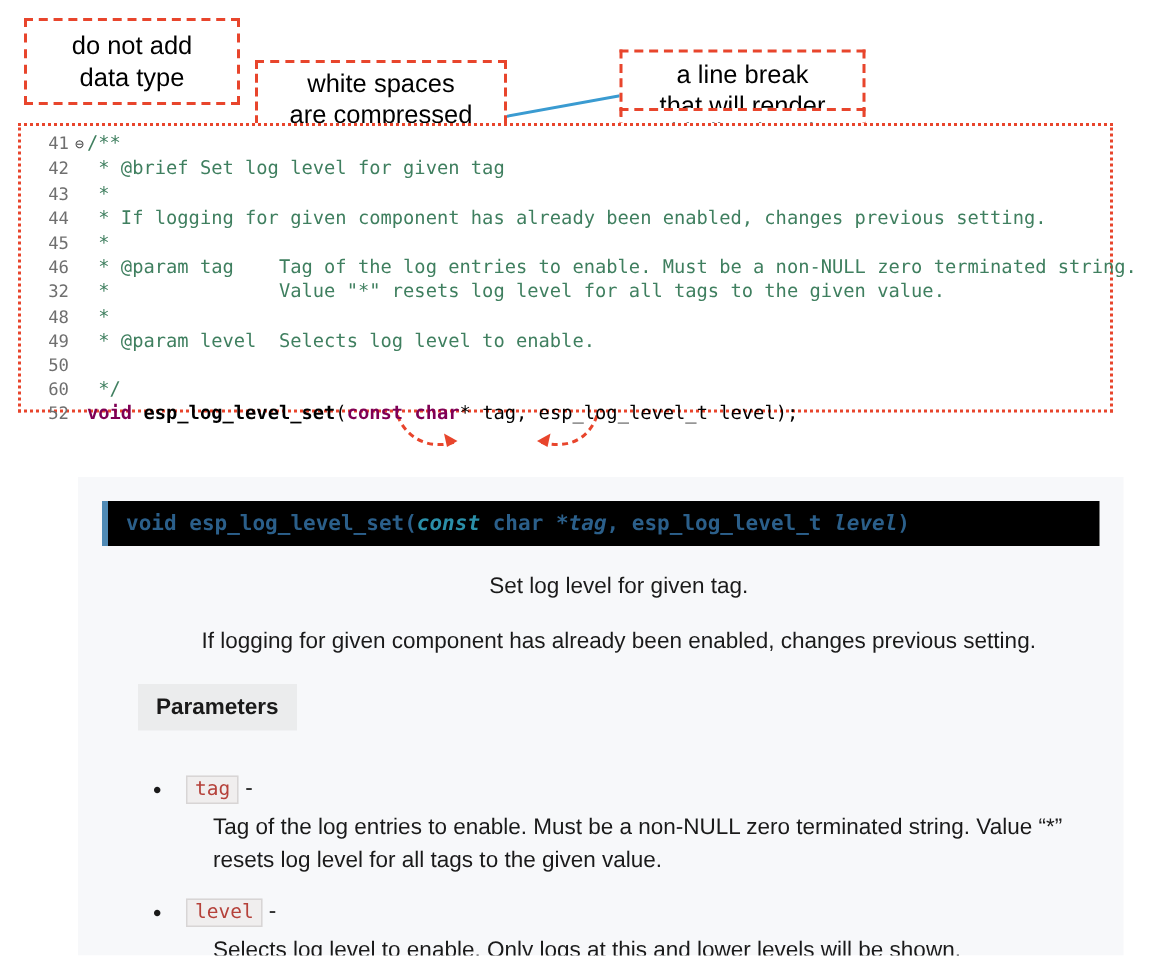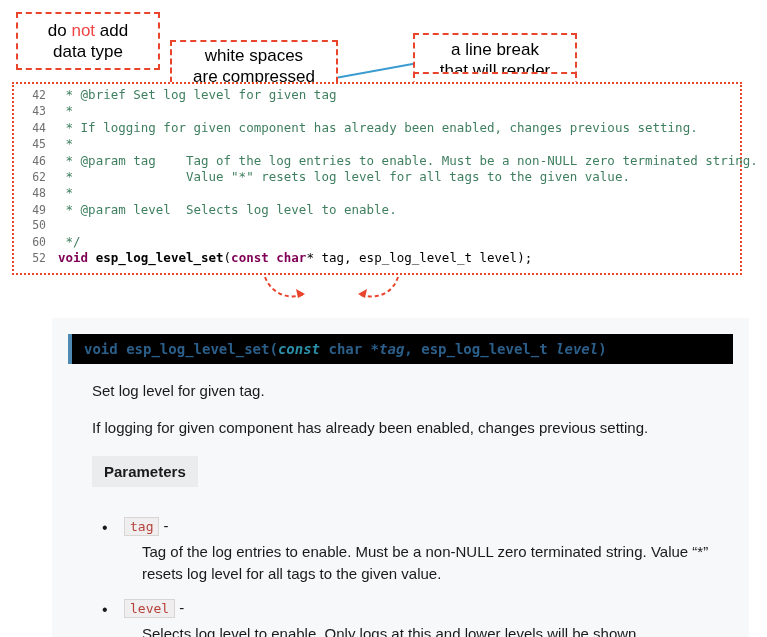--- a/index.html
+++ b/index.html
@@ -22,21 +22,21 @@
     background: #ffffff;
     color: #000000;
     font-size: 17px;
     line-height: 1.25;
     text-align: center;
     padding: 6px 10px;
     box-sizing: border-box;
     white-space: pre-line;
   }
   .callout .neg {
-    color: #ef4444;
+    color: #000000;
     margin-top: 28px;
   }
 
   #callout-datatype {
     left: 16px;
     top: 12px;
     width: 144px;
     height: 58px;
     display: flex;
     align-items: center;
@@ -148,20 +148,21 @@
   #doc-signature .sig-kw { color: #2b8fa8; font-style: italic; }
   #doc-signature .sig-type { color: #2b5f8a; font-weight: bold; }
   #doc-signature .sig-param { color: #2b5f8a; font-style: italic; font-weight: bold; }
   #doc-signature .sig-punct { color: #2b5f8a; font-weight: bold; }
 
   .doc-para {
     margin: 16px 16px 0 40px;
     font-size: 15px;
     color: #1a1a1a;
     line-height: 1.4;
+    text-align: center;
   }
   #doc-params-header {
     margin: 18px 16px 16px 40px;
     display: inline-block;
     background: #ebeced;
     color: #1a1a1a;
     font-size: 15px;
     font-weight: bold;
     padding: 7px 12px;
   }
@@ -228,36 +229,39 @@
 that will render</span>
 </div>
 
 <div class="callout" id="callout-linebreak-norender">
   <span><span>this line break
 will </span><span class="neg">not</span><span> render</span></span>
 </div>
 
 <div id="code-block">
   <div class="code-line">
+    <span class="gutter">41</span><span class="fold">⊖</span><span class="code-text c-comment">/**</span>
+  </div>
+  <div class="code-line">
     <span class="gutter">42</span><span class="fold"></span><span class="code-text c-comment"> * @brief Set log level for given tag</span>
   </div>
   <div class="code-line">
     <span class="gutter">43</span><span class="fold"></span><span class="code-text c-comment"> *</span>
   </div>
   <div class="code-line">
     <span class="gutter">44</span><span class="fold"></span><span class="code-text c-comment"> * If logging for given component has already been enabled, changes previous setting.</span>
   </div>
   <div class="code-line">
     <span class="gutter">45</span><span class="fold"></span><span class="code-text c-comment"> *</span>
   </div>
   <div class="code-line">
     <span class="gutter">46</span><span class="fold"></span><span class="code-text c-comment"> * @param tag    Tag of the log entries to enable. Must be a non-NULL zero terminated string.</span>
   </div>
   <div class="code-line">
-    <span class="gutter">62</span><span class="fold"></span><span class="code-text c-comment"> *               Value "*" resets log level for all tags to the given value.</span>
+    <span class="gutter">32</span><span class="fold"></span><span class="code-text c-comment"> *               Value "*" resets log level for all tags to the given value.</span>
   </div>
   <div class="code-line">
     <span class="gutter">48</span><span class="fold"></span><span class="code-text c-comment"> *</span>
   </div>
   <div class="code-line">
     <span class="gutter">49</span><span class="fold"></span><span class="code-text c-comment"> * @param level  Selects log level to enable.</span>
   </div>
   <div class="code-line">
     <span class="gutter">50</span><span class="fold"></span>
   </div>

